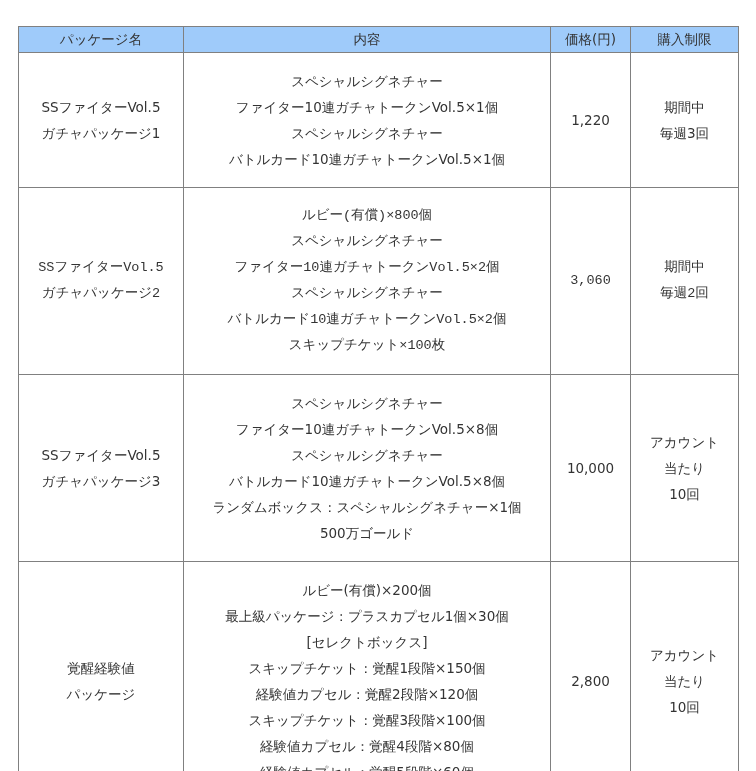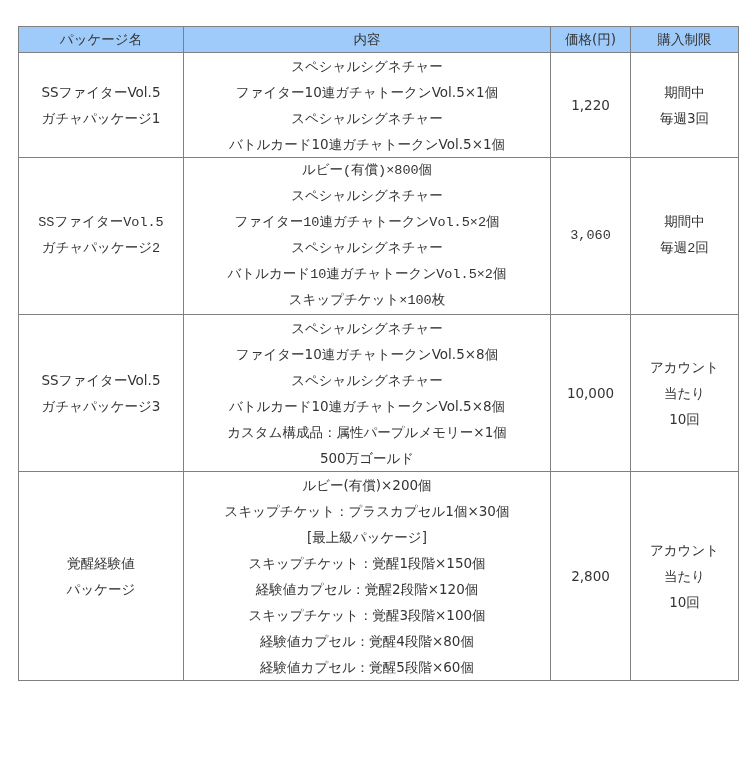--- a/index.html
+++ b/index.html
@@ -33,21 +33,21 @@
       padding: 0;
     }
     .pkg-table th {
       background: #9fcbfa;
       font-weight: normal;
       height: 25px;
       line-height: 25px;
       color: #333333;
     }
     .pkg-table td {
-      padding: 0 0;
+      padding: 15px 0;
     }
     .col-name { width: 165px; }
     .col-content { width: 367px; }
     .col-price { width: 80px; }
     .col-limit { width: 108px; }
     .line { display: block; white-space: nowrap; }
     .row-1 td { height: 103px; }
     .row-2 td { height: 156px; font-family: Liberation Mono, monospace; }
     .row-3 td { height: 154px; }
     .row-4 td { height: 207px; }
@@ -114,40 +114,40 @@
     <tr class="row-3">
       <td>
         <span class="line">SSファイターVol.5</span>
         <span class="line">ガチャパッケージ3</span>
       </td>
       <td>
         <span class="line">スペシャルシグネチャー</span>
         <span class="line">ファイター10連ガチャトークンVol.5×8個</span>
         <span class="line">スペシャルシグネチャー</span>
         <span class="line">バトルカード10連ガチャトークンVol.5×8個</span>
-        <span class="line">カスタム構成品：属性パープルメモリー×1個</span>
+        <span class="line">ランダムボックス：スペシャルシグネチャー×1個</span>
         <span class="line">500万ゴールド</span>
       </td>
       <td>10,000</td>
       <td>
         <span class="line">アカウント</span>
         <span class="line">当たり</span>
         <span class="line">10回</span>
       </td>
     </tr>
 
     <tr class="row-4">
       <td>
         <span class="line">覚醒経験値</span>
         <span class="line">パッケージ</span>
       </td>
       <td>
         <span class="line">ルビー(有償)×200個</span>
-        <span class="line">スキップチケット：プラスカプセル1個×30個</span>
-        <span class="line">[最上級パッケージ]</span>
+        <span class="line">最上級パッケージ：プラスカプセル1個×30個</span>
+        <span class="line">[セレクトボックス]</span>
         <span class="line">スキップチケット：覚醒1段階×150個</span>
         <span class="line">経験値カプセル：覚醒2段階×120個</span>
         <span class="line">スキップチケット：覚醒3段階×100個</span>
         <span class="line">経験値カプセル：覚醒4段階×80個</span>
         <span class="line">経験値カプセル：覚醒5段階×60個</span>
       </td>
       <td>2,800</td>
       <td>
         <span class="line">アカウント</span>
         <span class="line">当たり</span>

